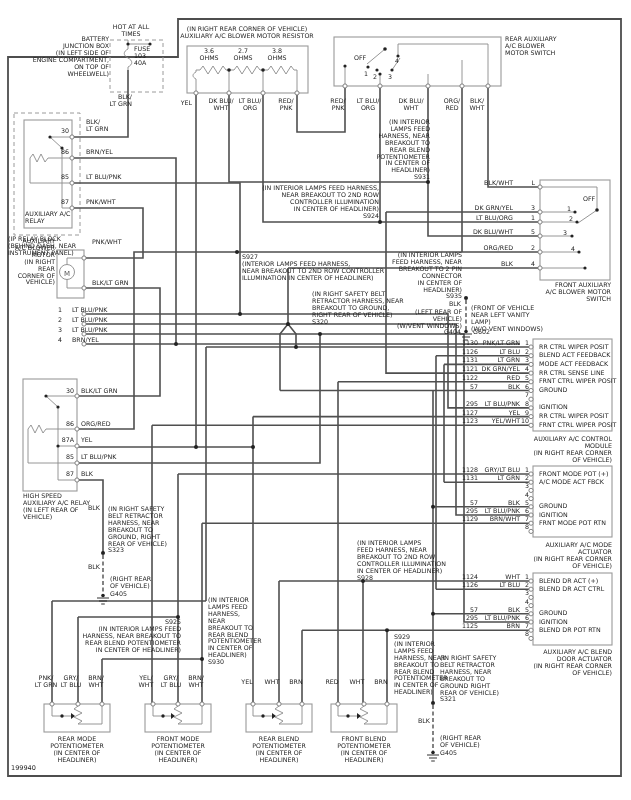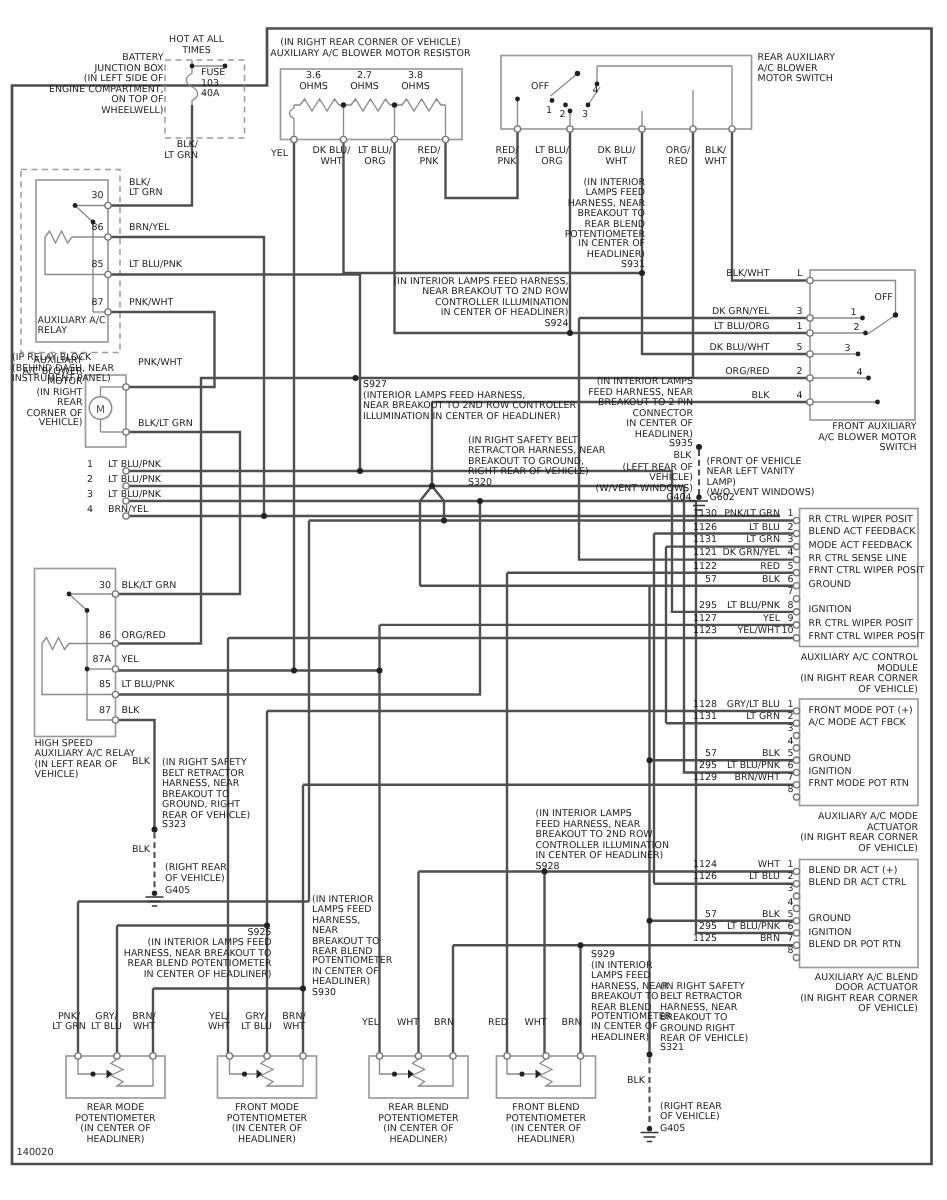--- a/index.html
+++ b/index.html
@@ -300,21 +300,21 @@
       <circle class="pc" cx="77" cy="480" r="2.1"></circle>
       <circle class="pc" cx="84" cy="258" r="2.1"></circle>
         <circle class="pc" cx="84" cy="288" r="2.1"></circle>
       <circle class="pc" cx="84" cy="314" r="2.1"></circle>
         <circle class="pc" cx="84" cy="324" r="2.1"></circle>
       <circle class="pc" cx="84" cy="334" r="2.1"></circle>
         <circle class="pc" cx="84" cy="344" r="2.1"></circle>
     </g>
   </svg>
 
-  <div id="diagram-id" style="left:11px;top:764px">140020</div>
+  <div id="diagram-id" style="left:11px;top:764px">199940</div>
 
   <div id="labels-layer">
       <div class="lbl ac" style="left: 131px; top: 24px;">HOT AT ALL
 TIMES</div>
       <div class="lbl ar" style="left: 109px; top: 36px;">BATTERY
 JUNCTION BOX
 (IN LEFT SIDE OF
 ENGINE COMPARTMENT,
 ON TOP OF
 WHEELWELL)</div>

